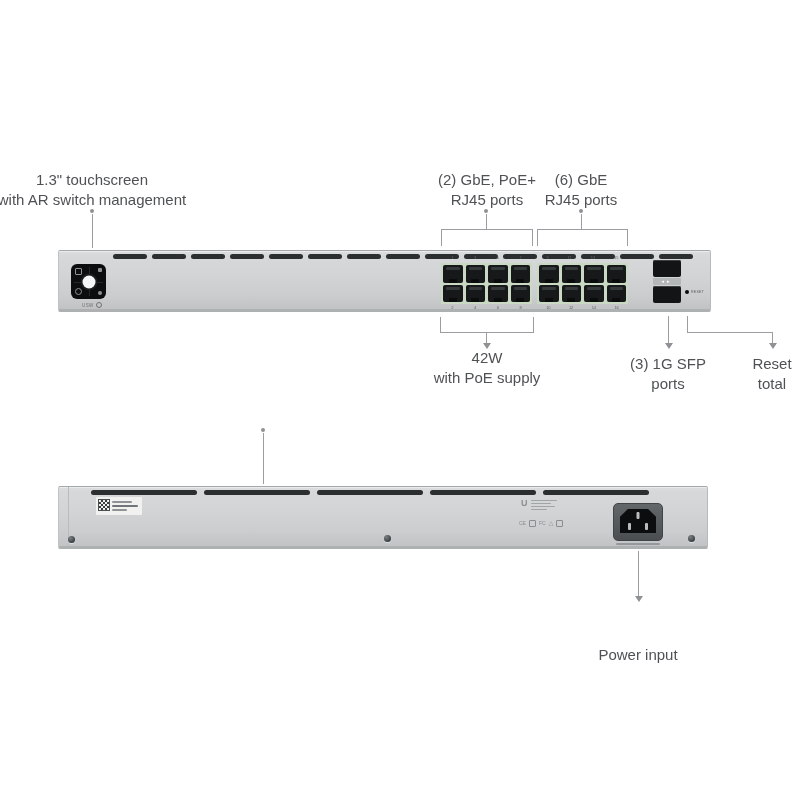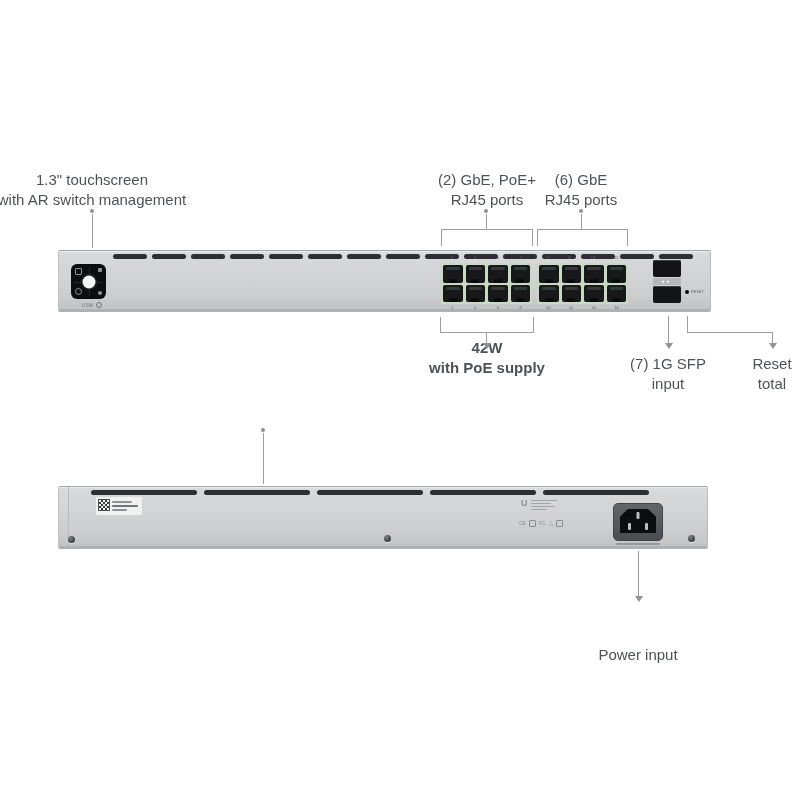--- a/index.html
+++ b/index.html
@@ -99,27 +99,27 @@
     <div>with AR switch management</div>
   </div>
   <div class="callout" style="left:487px;top:170px;">
     <div>(2) GbE, PoE+</div>
     <div>RJ45 ports</div>
   </div>
   <div class="callout" style="left:581px;top:170px;">
     <div>(6) GbE</div>
     <div>RJ45 ports</div>
   </div>
-  <div class="callout" style="left:487px;top:338px;font-weight:bold;">
+  <div class="callout" style="left:487px;top:348px;">
     <div>42W</div>
     <div>with PoE supply</div>
   </div>
   <div class="callout" style="left:668px;top:354px;">
-    <div>(7) 1G SFP</div>
-    <div>input</div>
+    <div>(3) 1G SFP</div>
+    <div>ports</div>
   </div>
   <div class="callout" style="left:772px;top:354px;">
     <div>Reset</div>
     <div>total</div>
   </div>
   <div class="callout" style="left:638px;top:609px;margin-top:36px;">Power input</div>
 
   <span class="dot" style="left:92px;top:211px;"></span>
   <div class="vline" style="left:92px;top:214px;height:34px;"></div>
 

